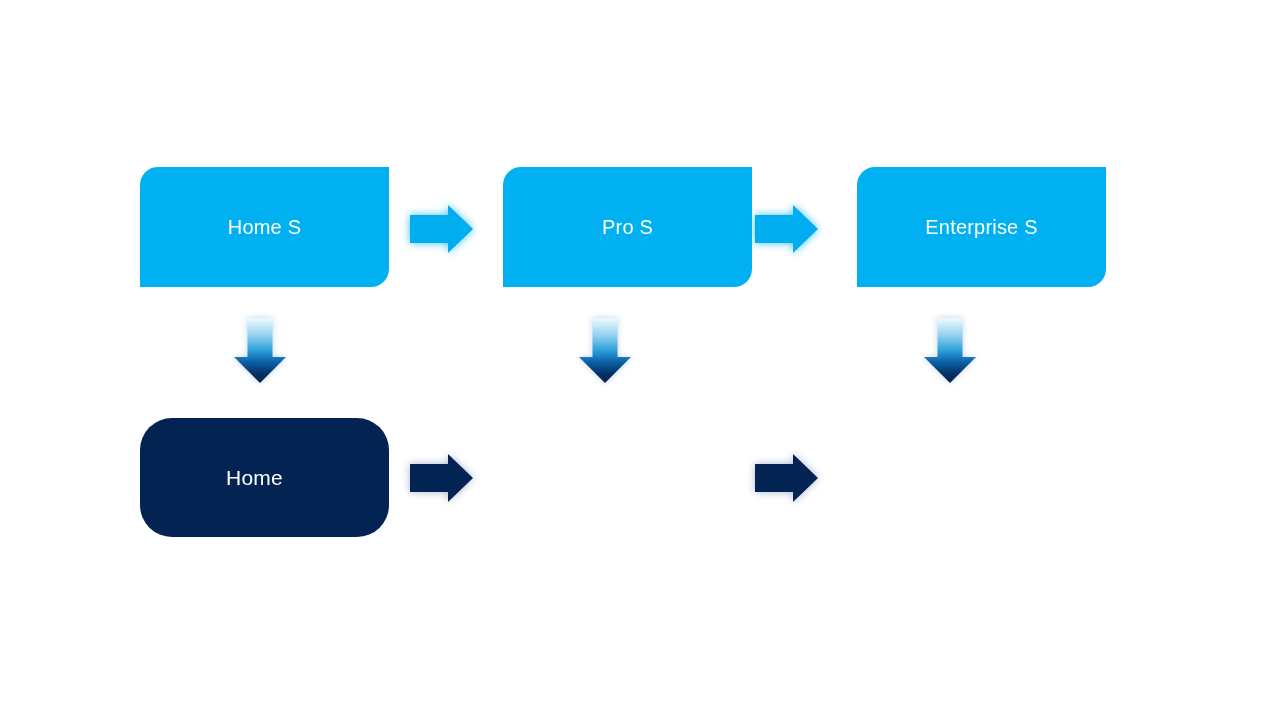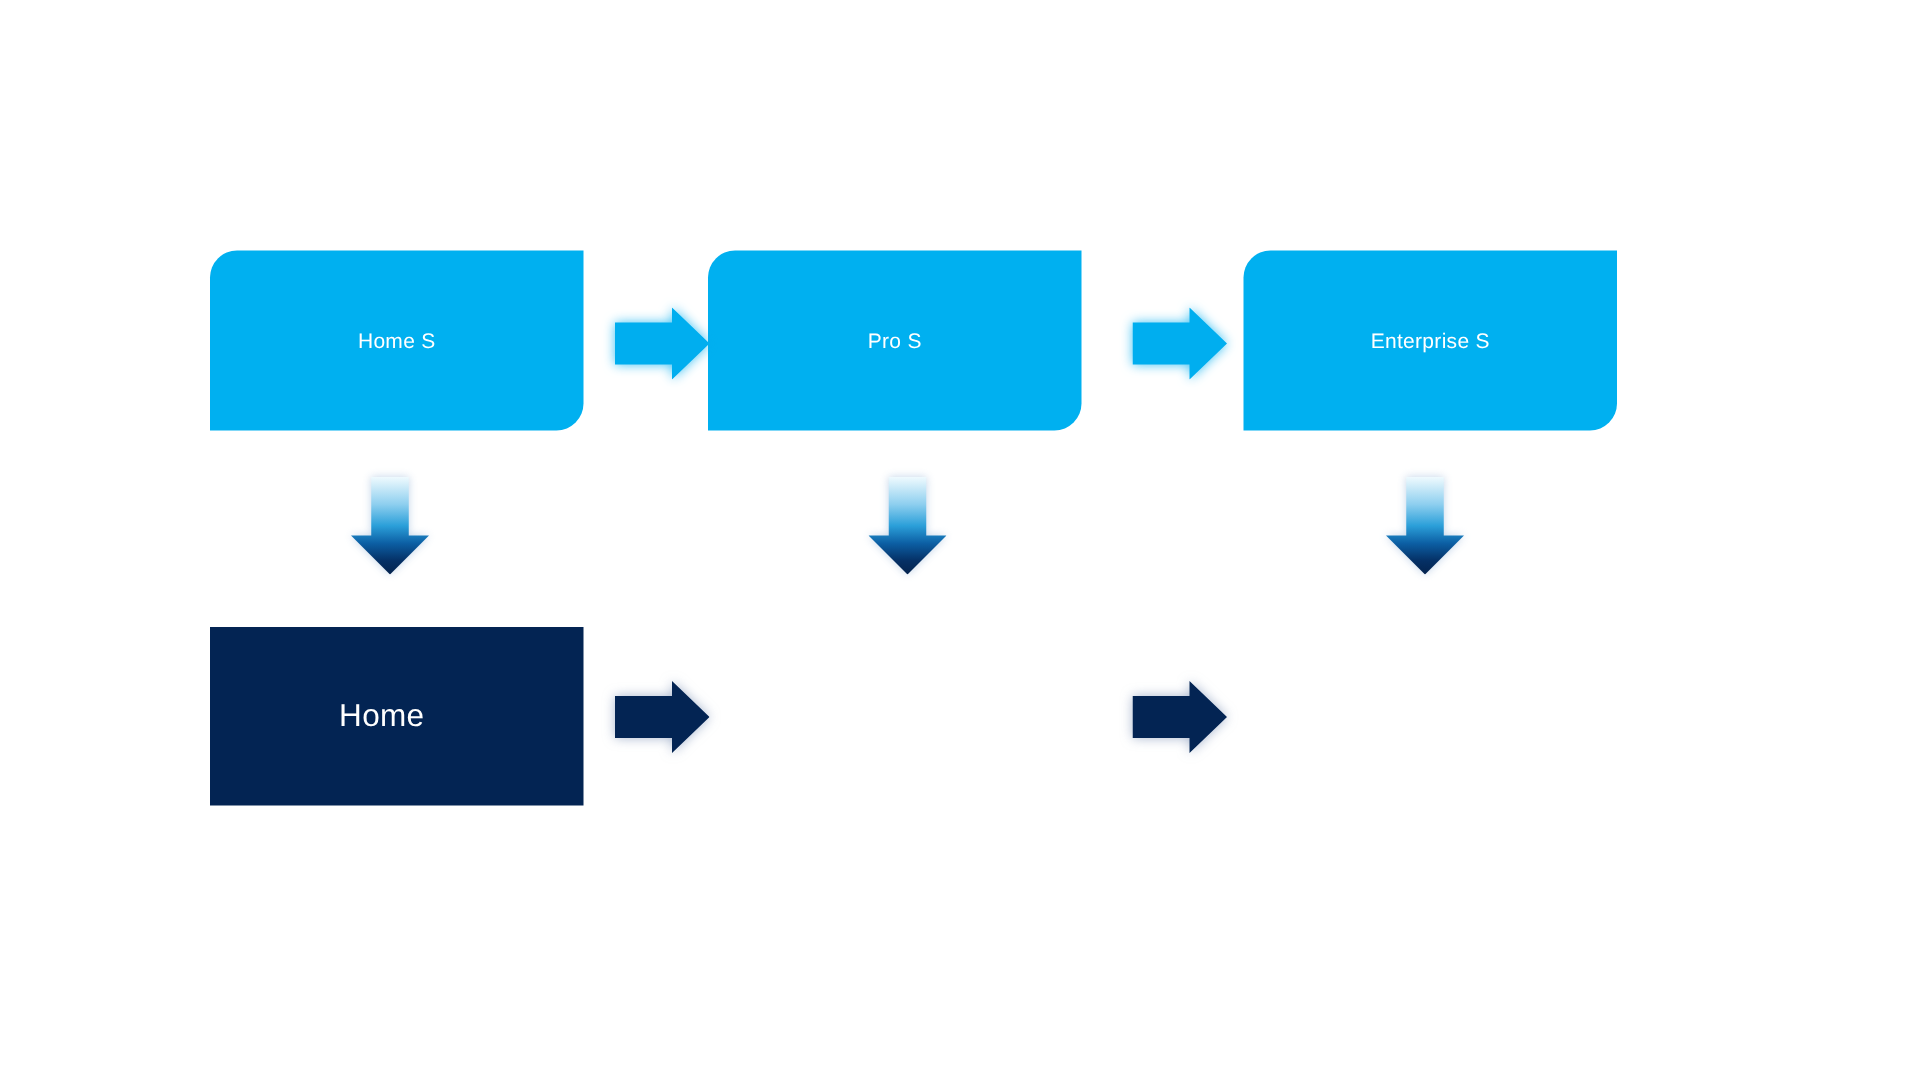--- a/index.html
+++ b/index.html
@@ -10,23 +10,23 @@
   .canvas {
     position: relative;
     width: 1280px;
     height: 720px;
     background: var(--canvas-bg, #ffffff);
     font-family: "Liberation Sans", sans-serif;
     overflow: hidden;
   }
 
   
-  .col1 { left: 140px; }
-  .col2 { left: 472px; }
-  .col3 { left: 829px; }
+  .col1 { left: 140px; border-radius: 32px; }
+  .col2 { left: 503px; }
+  .col3 { left: 857px; }
 
   
   .box {
     position: absolute;
     width: 249px;
     height: 120px;
     display: flex;
     align-items: center;
     justify-content: center;
   }
@@ -35,21 +35,21 @@
     background: var(--top-box-fill, #00B0F0);
     border-radius: 18px 0 18px 0;
   }
   .box.bottom {
     top: 418px;
     height: 119px;
     background: var(--bottom-box-fill, #032453);
   }
   .box .label {
     color: var(--label-text, #ffffff);
-    font-size: 14px;
+    font-size: 20px;
     font-weight: 400;
     letter-spacing: 0.2px;
     white-space: nowrap;
   }
   .box.bottom .label {
     font-size: 21px;
     transform: translateX(-10px);
   }
 
   

